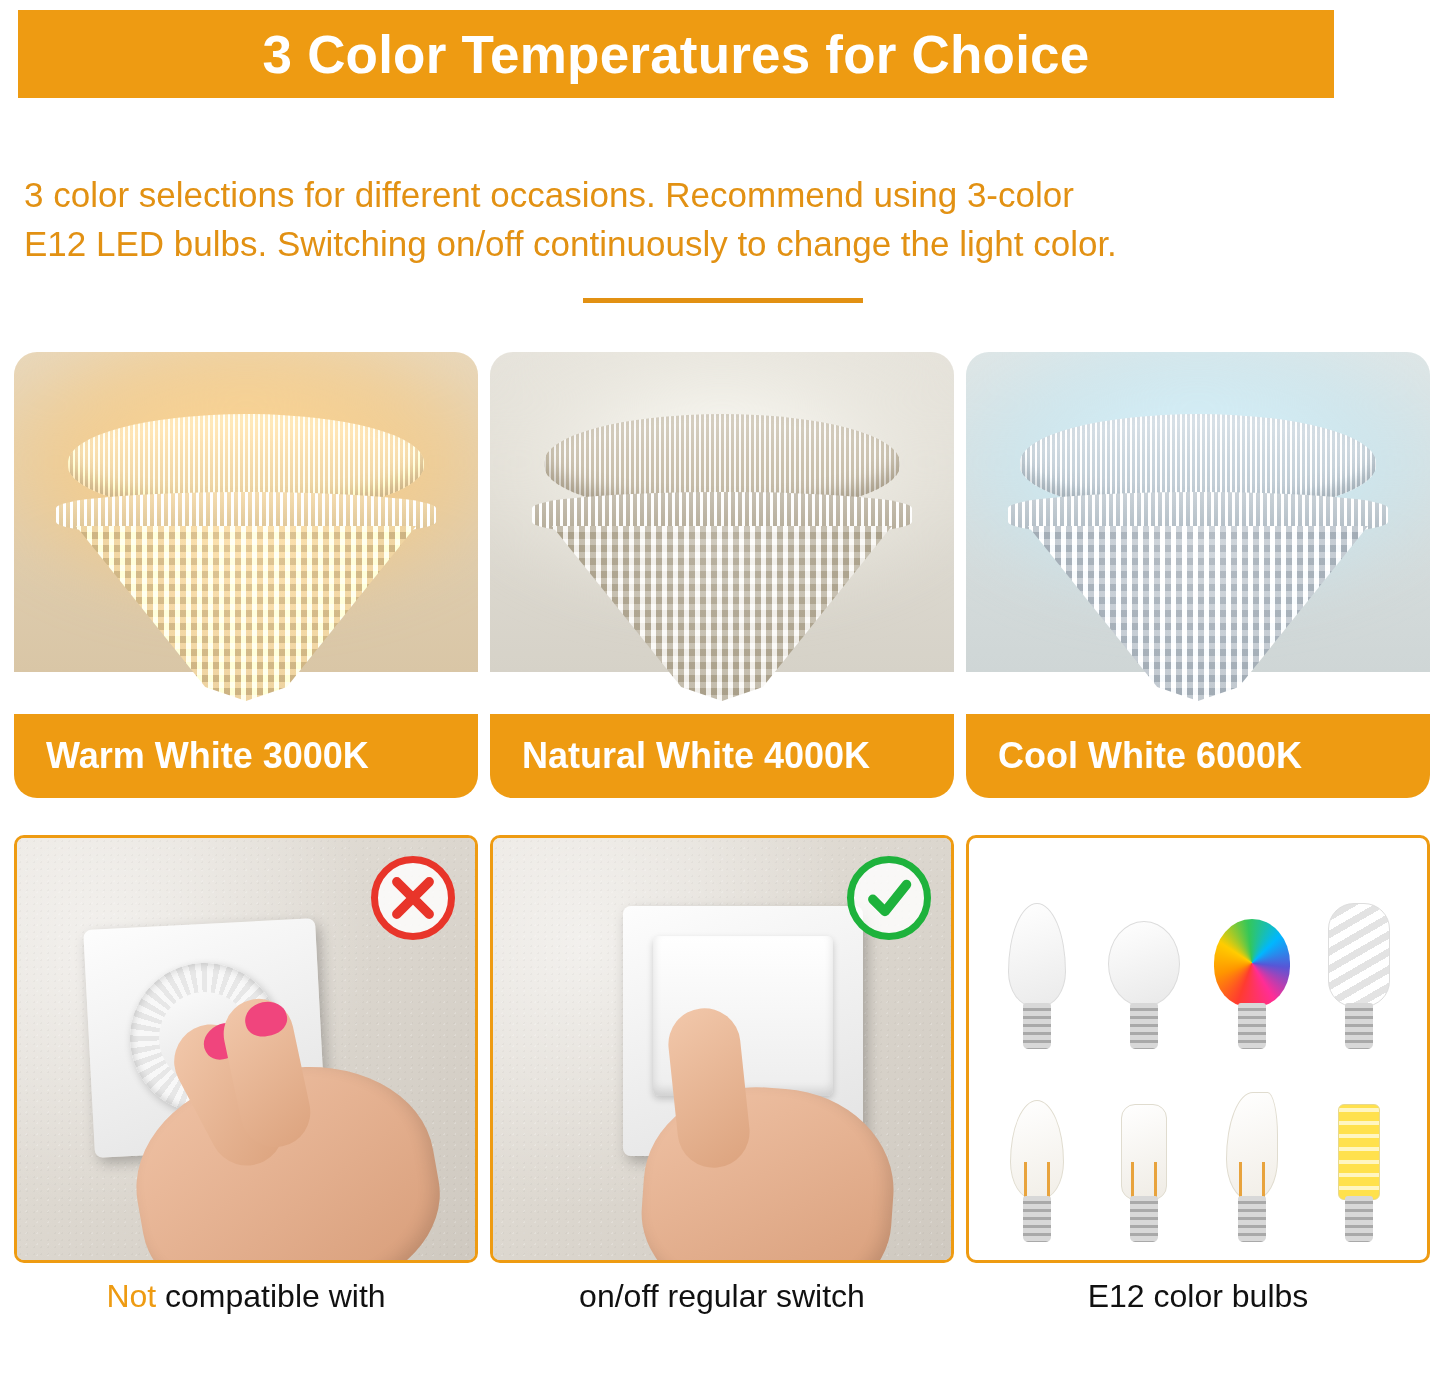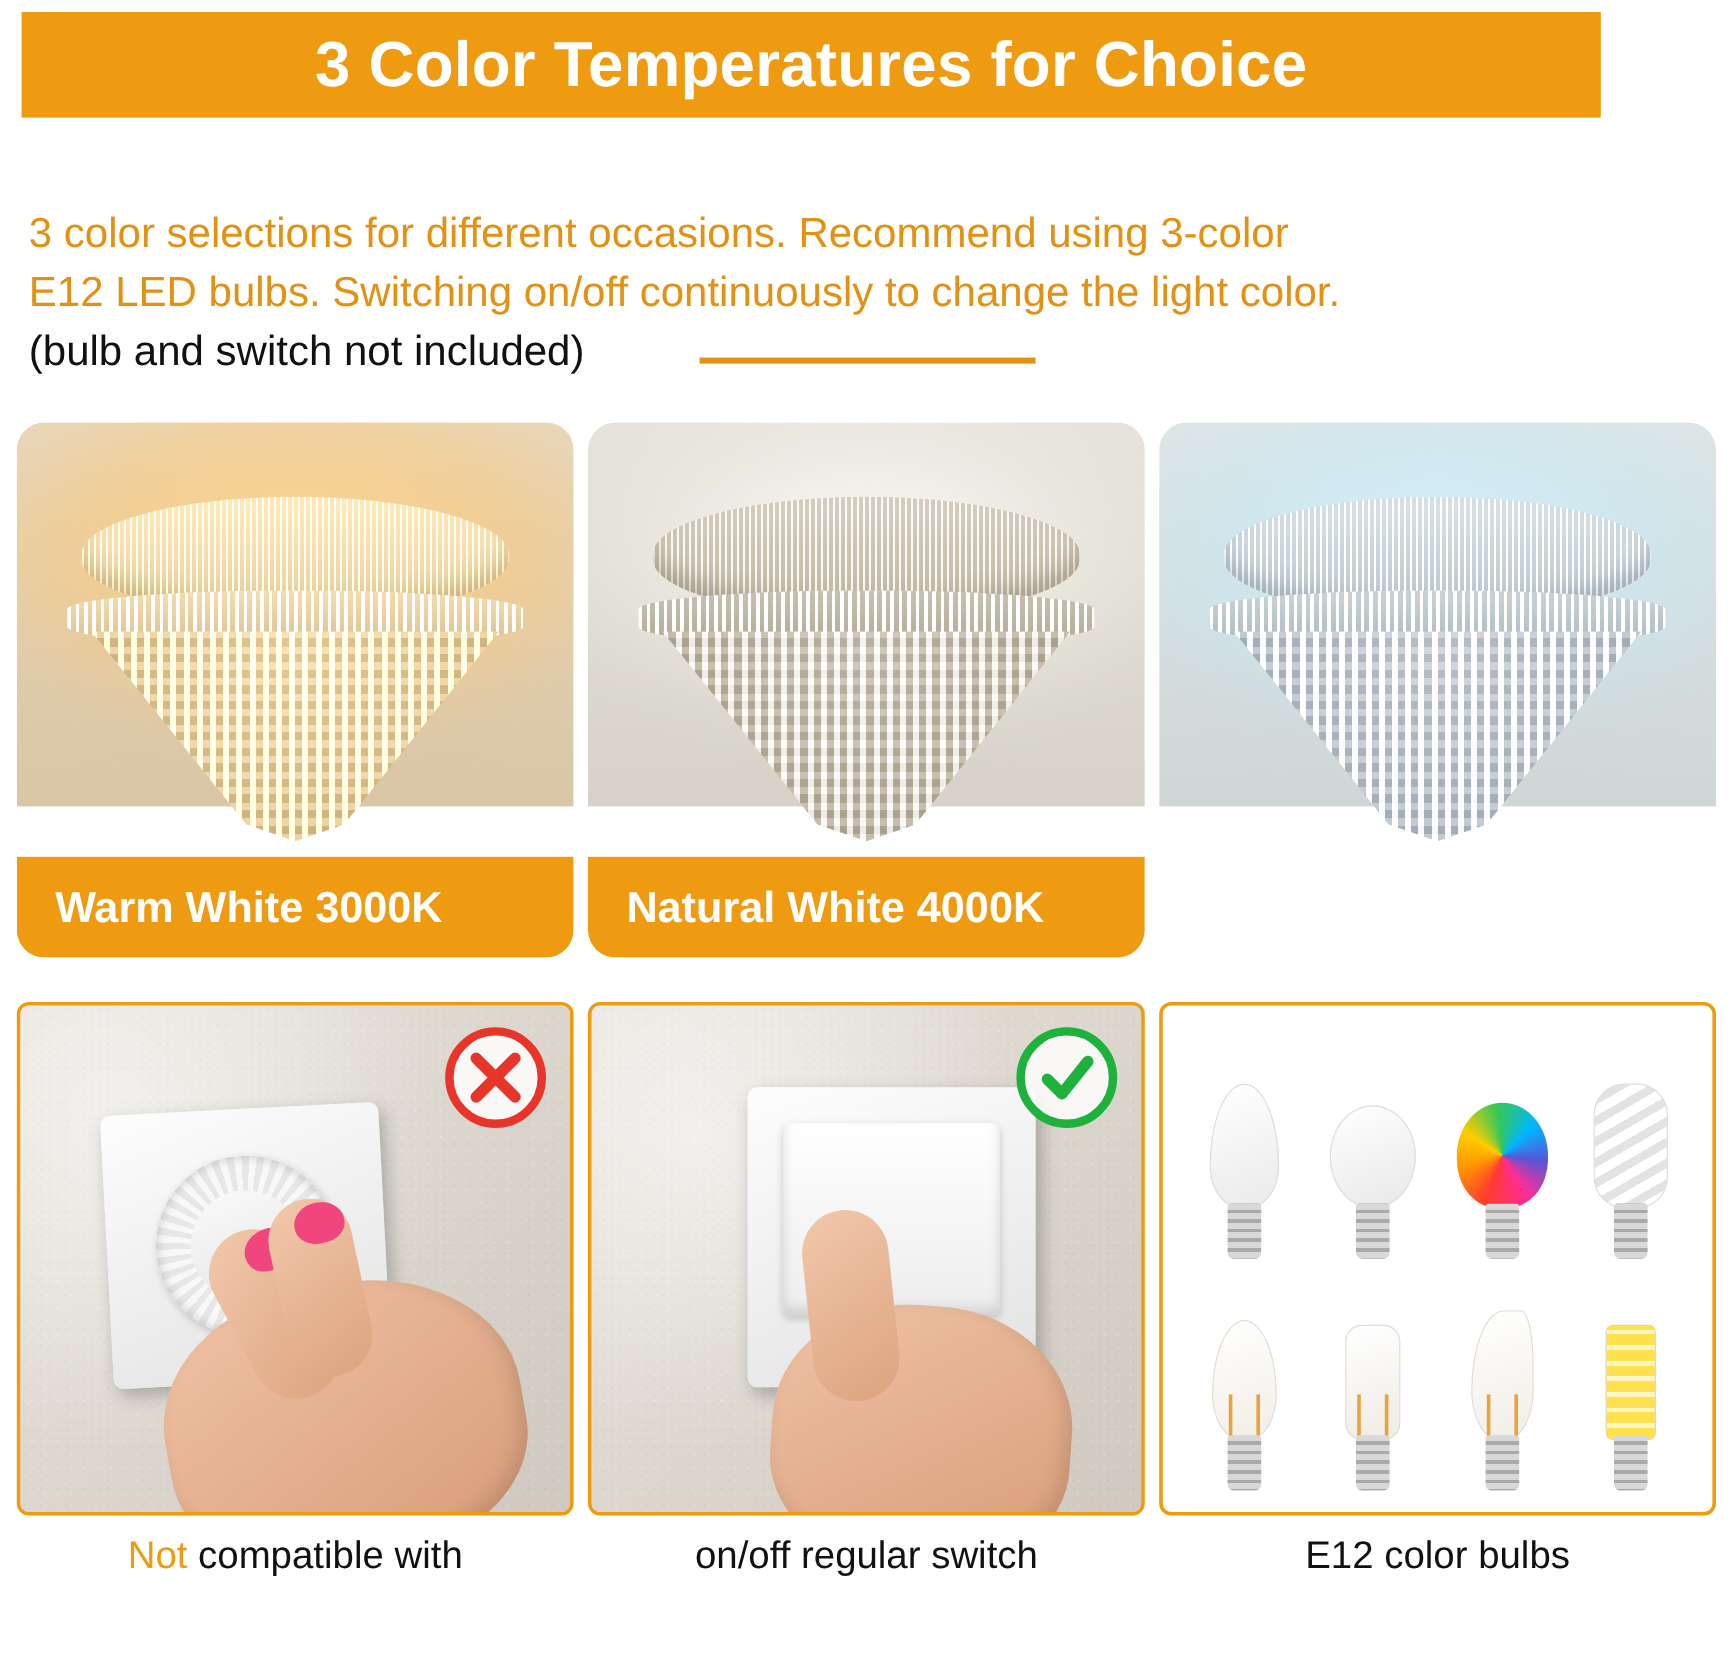--- a/index.html
+++ b/index.html
@@ -346,21 +346,20 @@
 </head>
 <body>
 
 <div class="banner">
   <div class="banner-title">3 Color Temperatures for Choice</div>
 </div>
 
 <div class="subtitle">
   <div>3 color selections for different occasions. Recommend using 3-color</div>
   <div>E12 LED bulbs. Switching on/off continuously to change the light color.</div>
-  <div class="line3">(bulb and switch not included)</div>
 </div>
 
 <div class="divider"></div>
 
 <div class="lamp-row">
 
   <div class="lamp-card">
     <div class="lamp-photo">
       <div class="ceiling" style="background:linear-gradient(180deg,#e8d8bd 0%,#d9c6a6 100%)"></div>
       <div class="glow" style="background:radial-gradient(ellipse at center,rgba(255,214,145,.95) 0%,rgba(250,200,120,.55) 45%,rgba(240,190,110,0) 75%)"></div>
@@ -392,20 +391,23 @@
 
   <div class="lamp-card">
     <div class="lamp-photo">
       <div class="ceiling" style="background:linear-gradient(180deg,#dfe6e6 0%,#cfd6d6 100%)"></div>
       <div class="glow" style="background:radial-gradient(ellipse at center,rgba(214,244,255,.95) 0%,rgba(196,232,244,.55) 45%,rgba(190,228,240,0) 75%)"></div>
       <div class="fixture">
         <div class="fix-top" style="filter:hue-rotate(160deg) saturate(.6) brightness(1.08)"></div>
         <div class="fix-band" style="filter:hue-rotate(160deg) saturate(.6) brightness(1.08)"></div>
         <div class="fix-cone" style="filter:hue-rotate(165deg) saturate(.55) brightness(1.06)"></div>
       </div>
+    </div>
+    <div class="lamp-label">
+      <span>Cool White 6000K</span>
     </div>
   </div>
 </div>
 
 <div class="compat-row">
 
   <div class="compat-card">
     <div class="compat-img">
       <div class="wall"></div>
       <div class="plate dimmer-plate">

